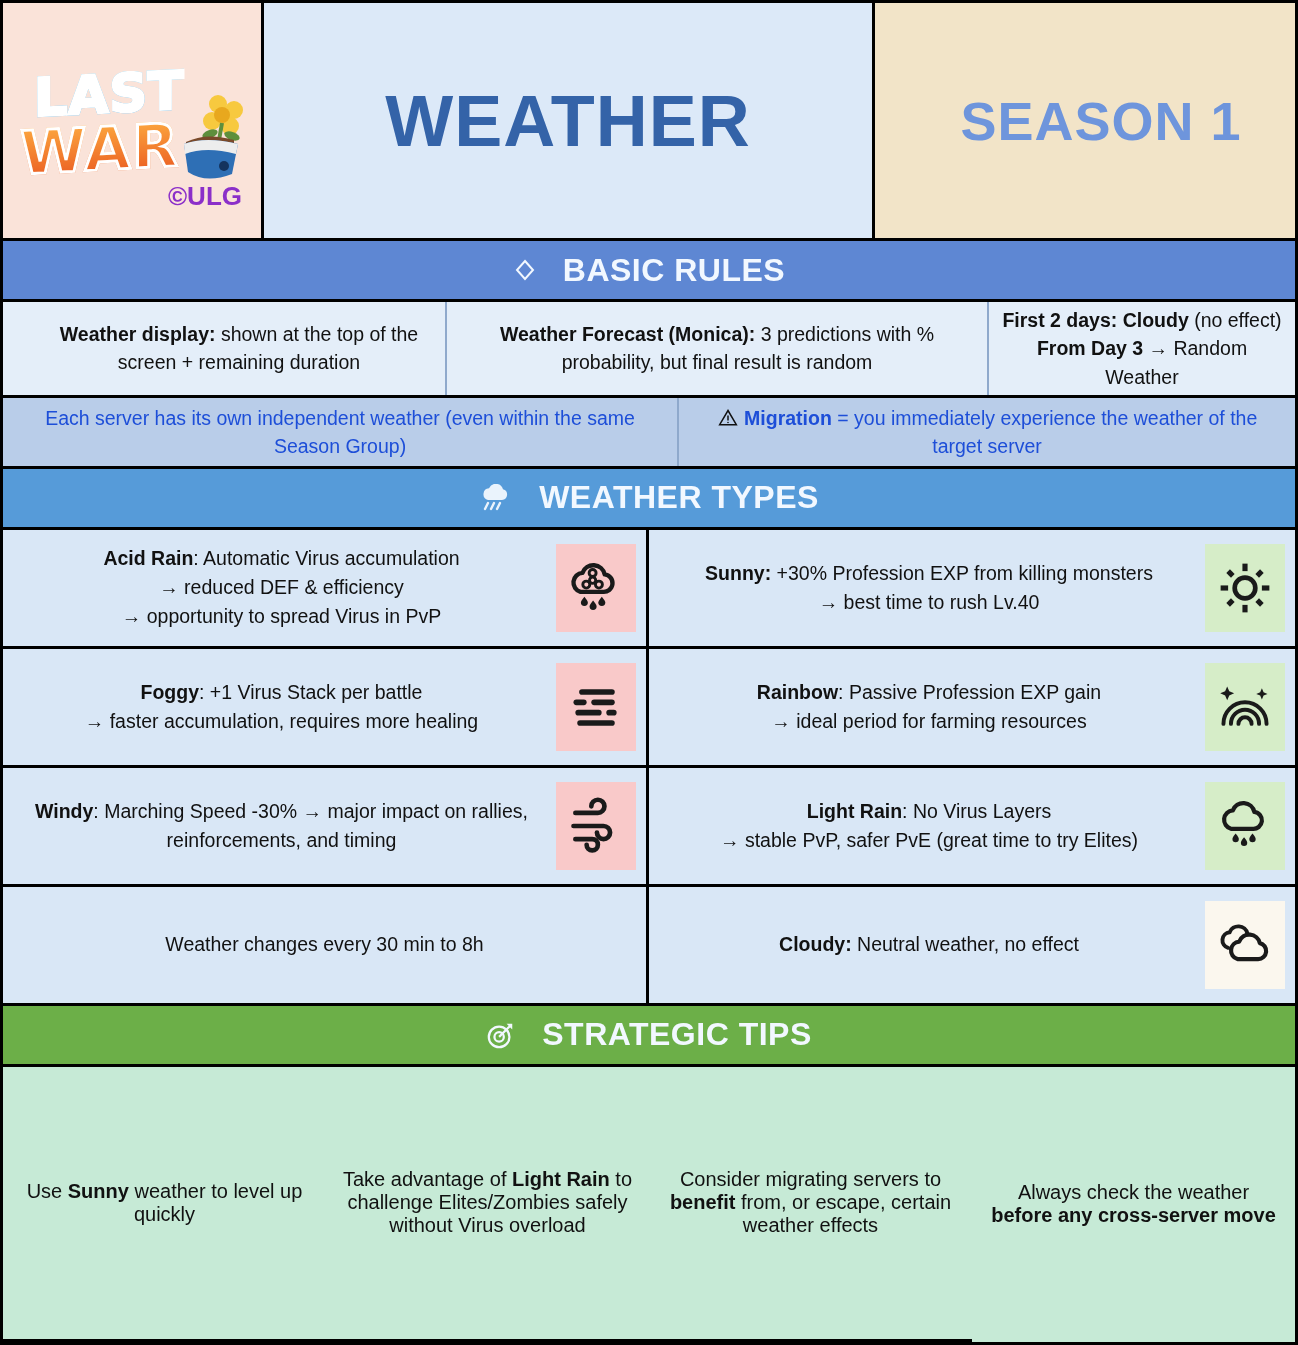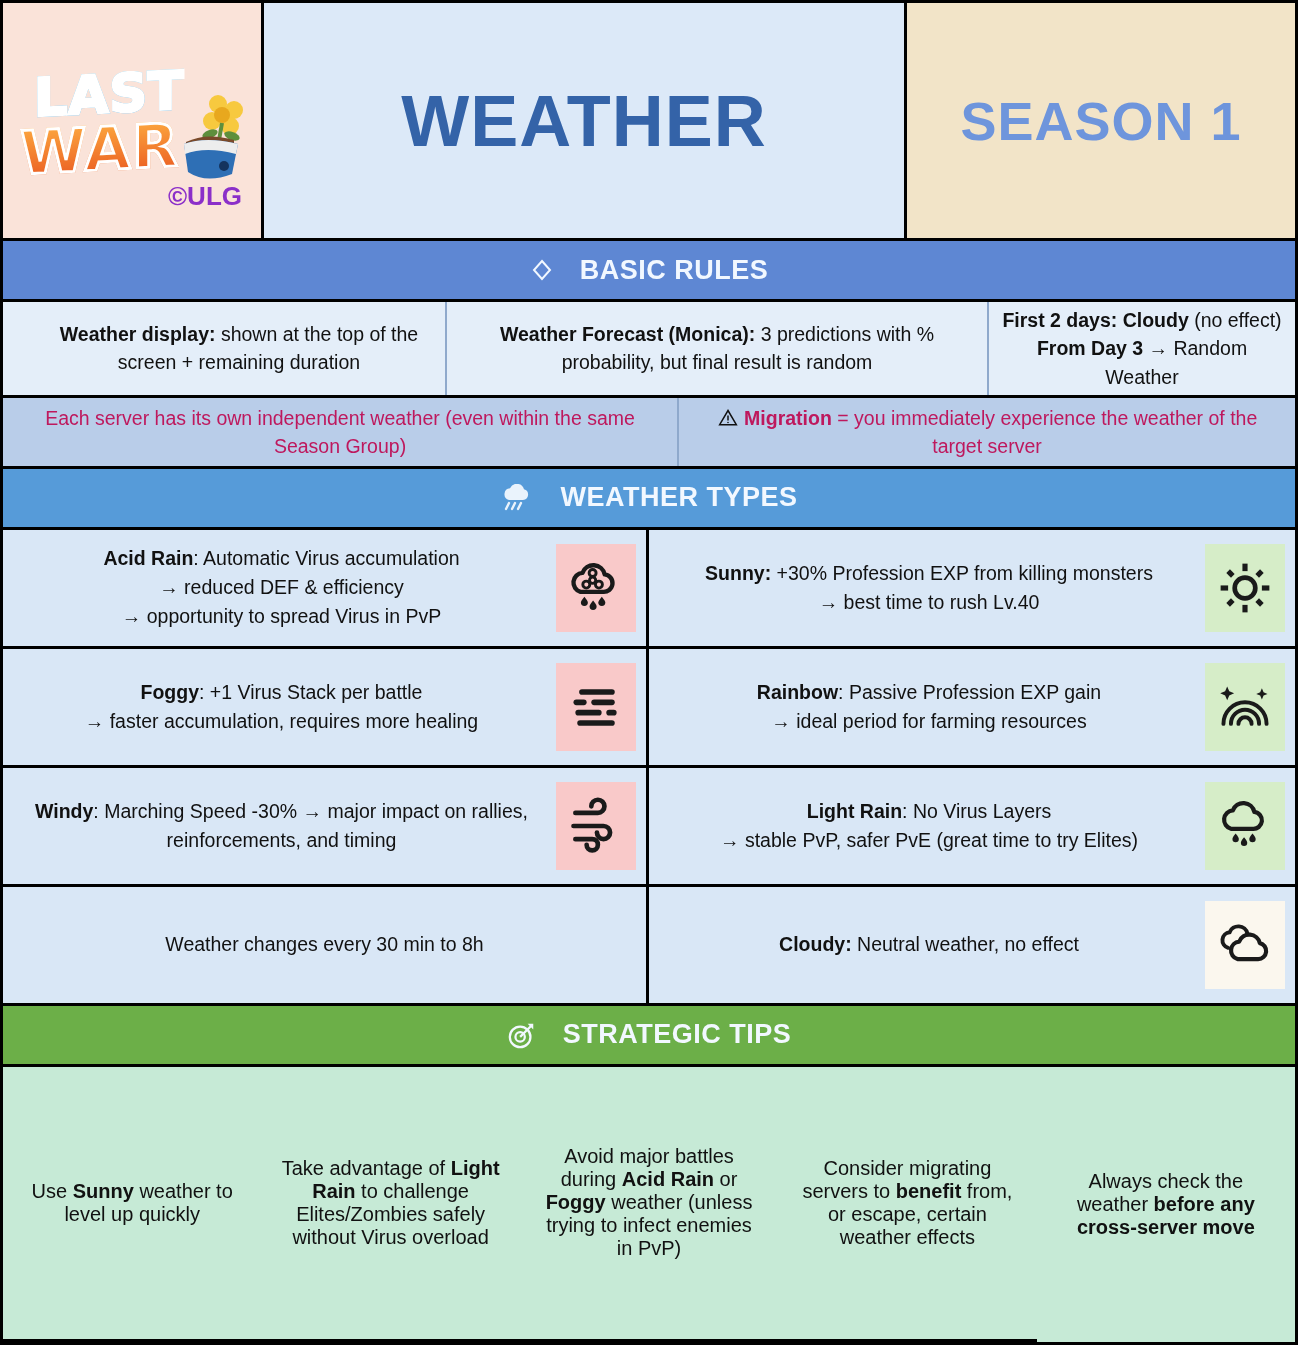--- a/index.html
+++ b/index.html
@@ -77,36 +77,36 @@
   .title-cell .t{
     color:#3463A8;
     font-weight:bold;
     font-size:72px;
     letter-spacing:1px;
     font-family:"Liberation Sans", sans-serif;
   }
   .season-cell{
     width:388px;flex:0 0 388px;
     background:#F2E4C8;
-    display:flex;align-items:center;justify-content:center;
+    display:flex;align-items:center;justify-content:center;padding-left:32px;
   }
   .season-cell .t{
     color:#6E95DC;
     font-weight:bold;
     font-size:54px;
     letter-spacing:1px;
   }
 
   
   .banner{
     display:flex;align-items:center;justify-content:center;
     gap:26px;
     color:#F2F8FF;
     font-weight:bold;
-    font-size:27px;
+    font-size:32px;
     letter-spacing:.5px;
     border-bottom:3px solid #000;
     flex:0 0 auto;
   }
   .banner.rules{background:#5E87D3;height:58px;}
   .banner.types{background:#569BD9;height:58px;}
   .banner.tips{background:#6CAF48;height:58px;border-top:3px solid #000;}
   .banner .bicon{display:flex;align-items:center;}
 
   
@@ -129,21 +129,21 @@
 
   .rules-row2{
     display:flex;
     flex:0 0 68px;
     border-bottom:3px solid #000;
     background:#B9CDE9;
   }
   .rules-row2 .cell{
     display:flex;align-items:center;justify-content:center;
     text-align:center;padding:0 12px;
-    font-size:19.5px;color:#be185d;line-height:1.45;
+    font-size:19.5px;color:#1d4ed8;line-height:1.45;
   }
   .rules-row2 .c1{flex:0 0 650px;border-right:2px solid #8FA9CC;}
   .rules-row2 .c2{flex:1 1 auto;}
 
   
   .wt-row{
     display:flex;
     border-bottom:3px solid #000;
     background:#D9E7F6;
     flex:0 0 116px;
@@ -438,23 +438,20 @@
   </div>
 
   <div class="tips-body">
     <div class="tip-row">
       <span><span>Use </span><b>Sunny</b><span> weather to level up quickly</span></span>
     </div>
     <div class="tip-row">
       <span><span>Take advantage of </span><b>Light Rain</b><span> to challenge Elites/Zombies safely without Virus overload</span></span>
     </div>
     <div class="tip-row">
-      <span><span>Avoid major battles during </span><b>Acid Rain</b><span> or </span><b>Foggy</b><span> weather (unless trying to infect enemies in PvP)</span></span>
-    </div>
-    <div class="tip-row">
       <span><span>Consider migrating servers to </span><b>benefit</b><span> from, or escape, certain weather effects</span></span>
     </div>
     <div class="tip-row">
       <span><span>Always check the weather </span><b>before any cross-server move</b><span></span></span>
     </div>
   </div>
 
 </div>
 
 </body></html>

